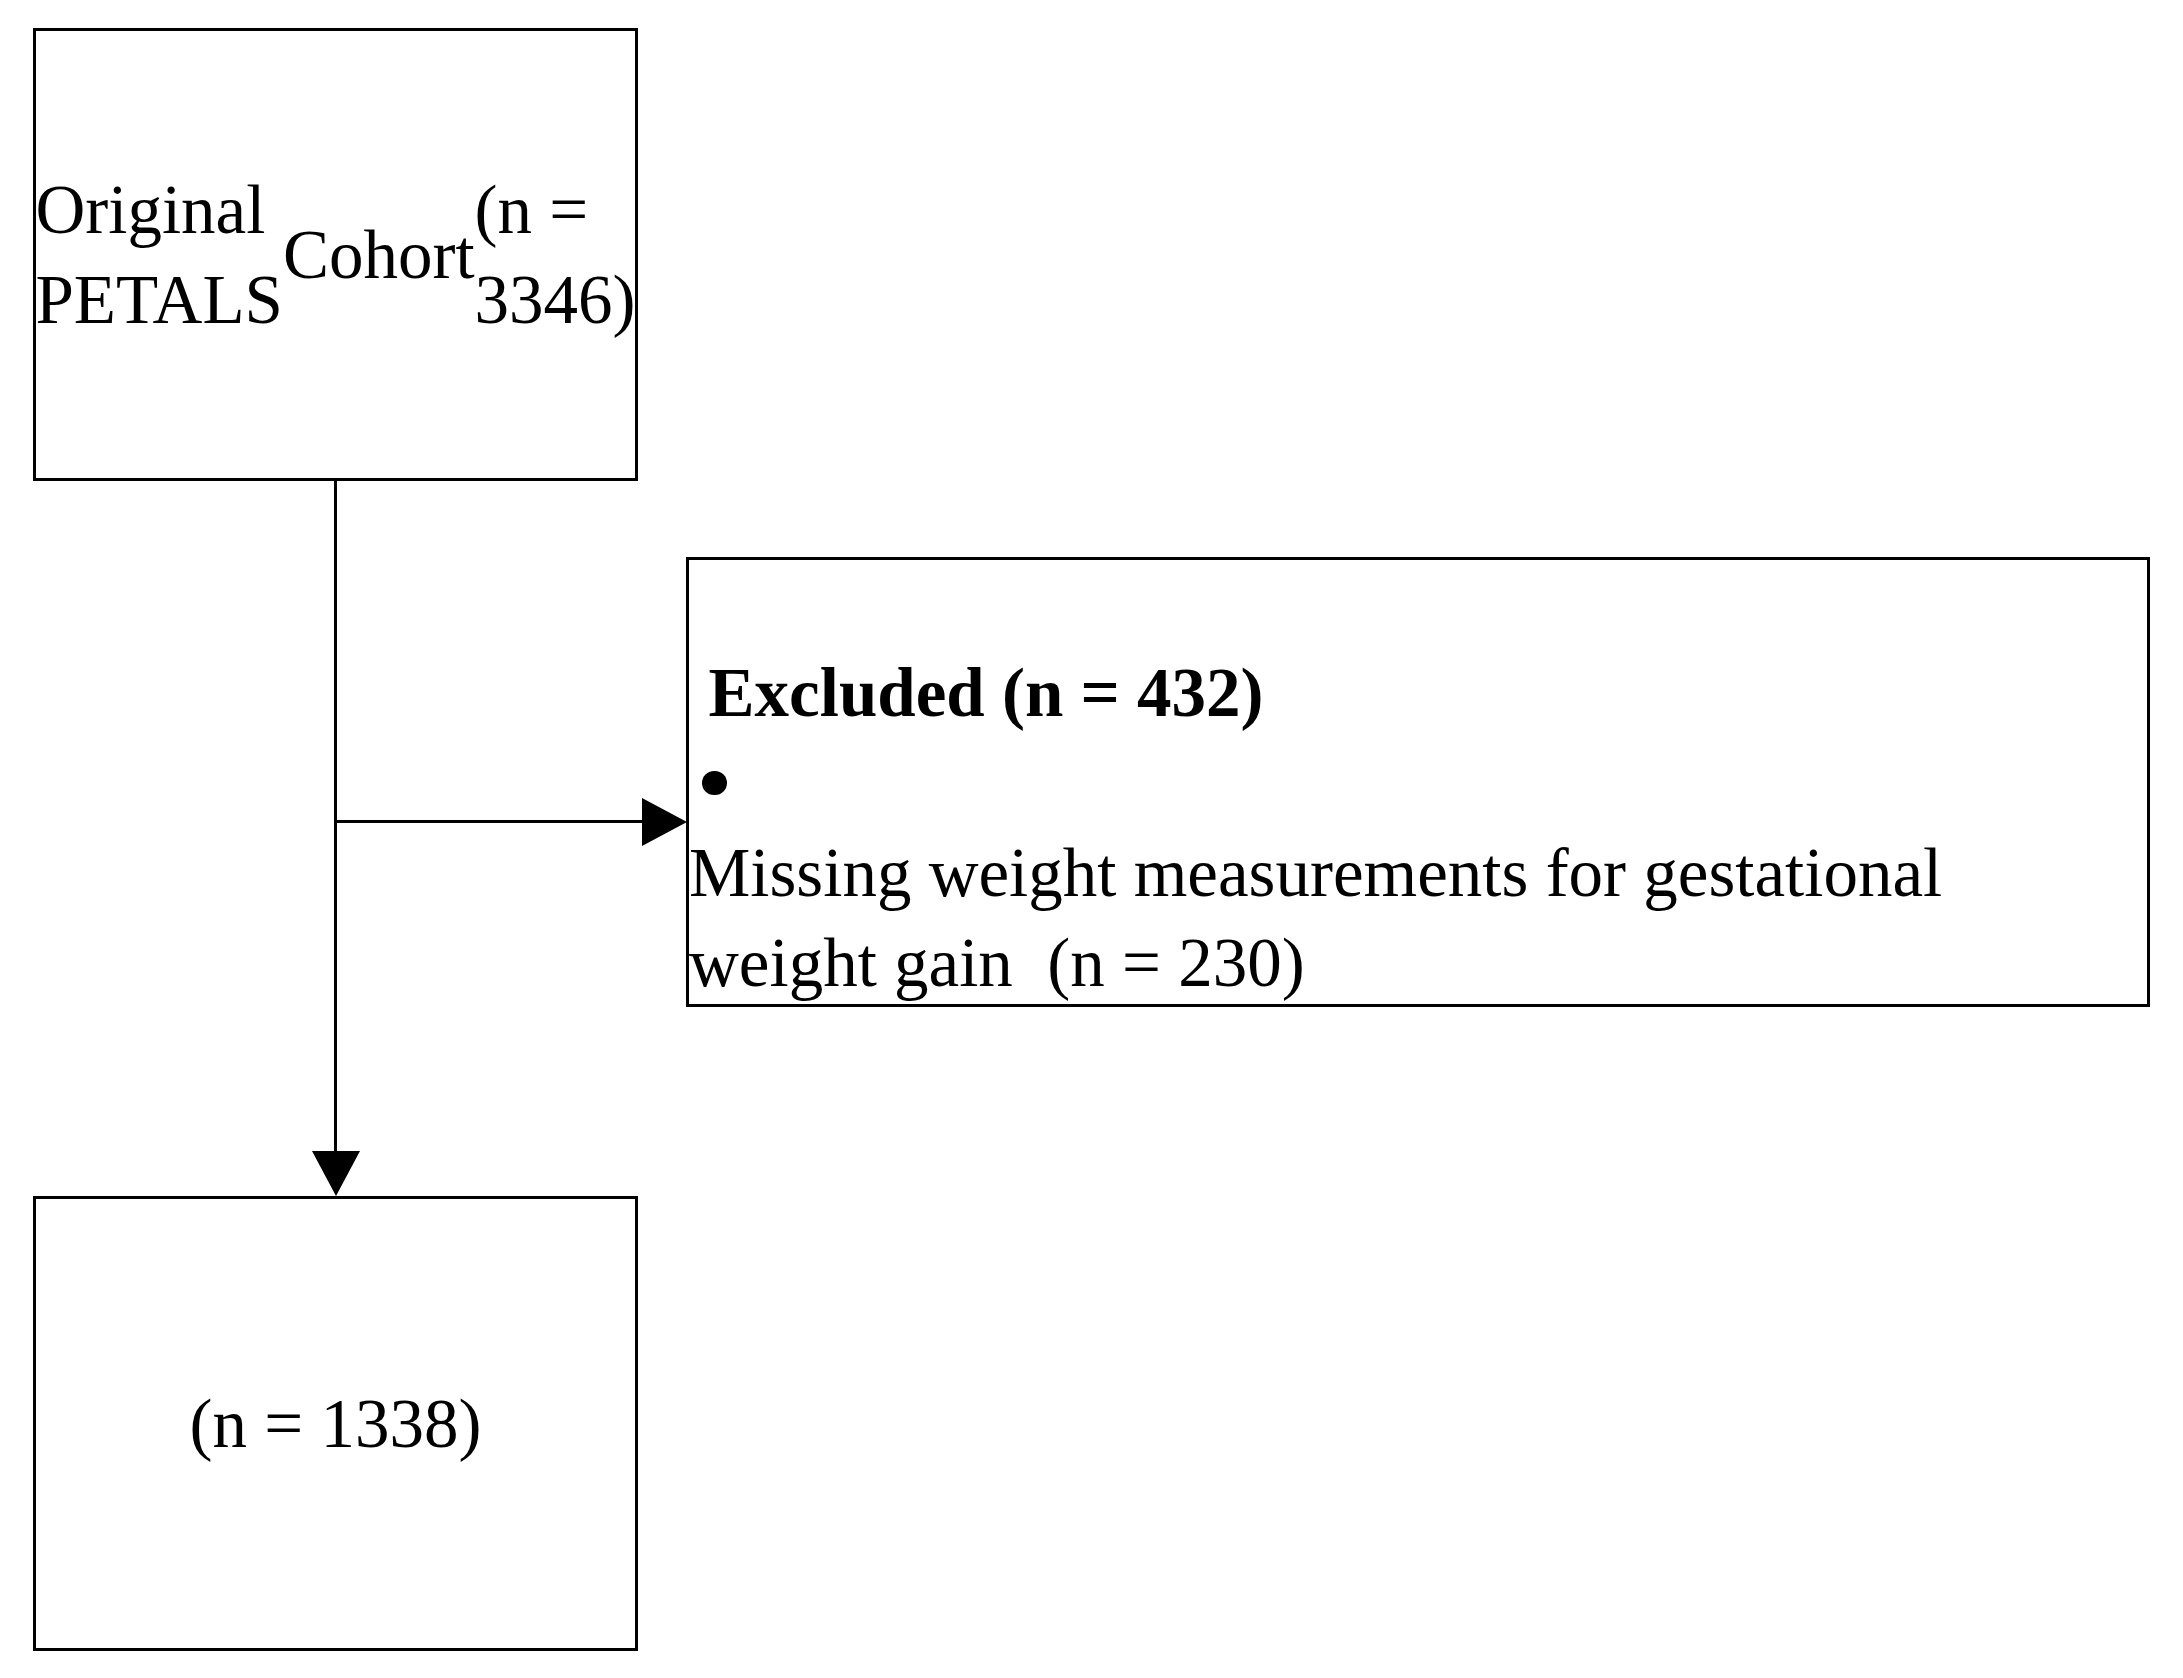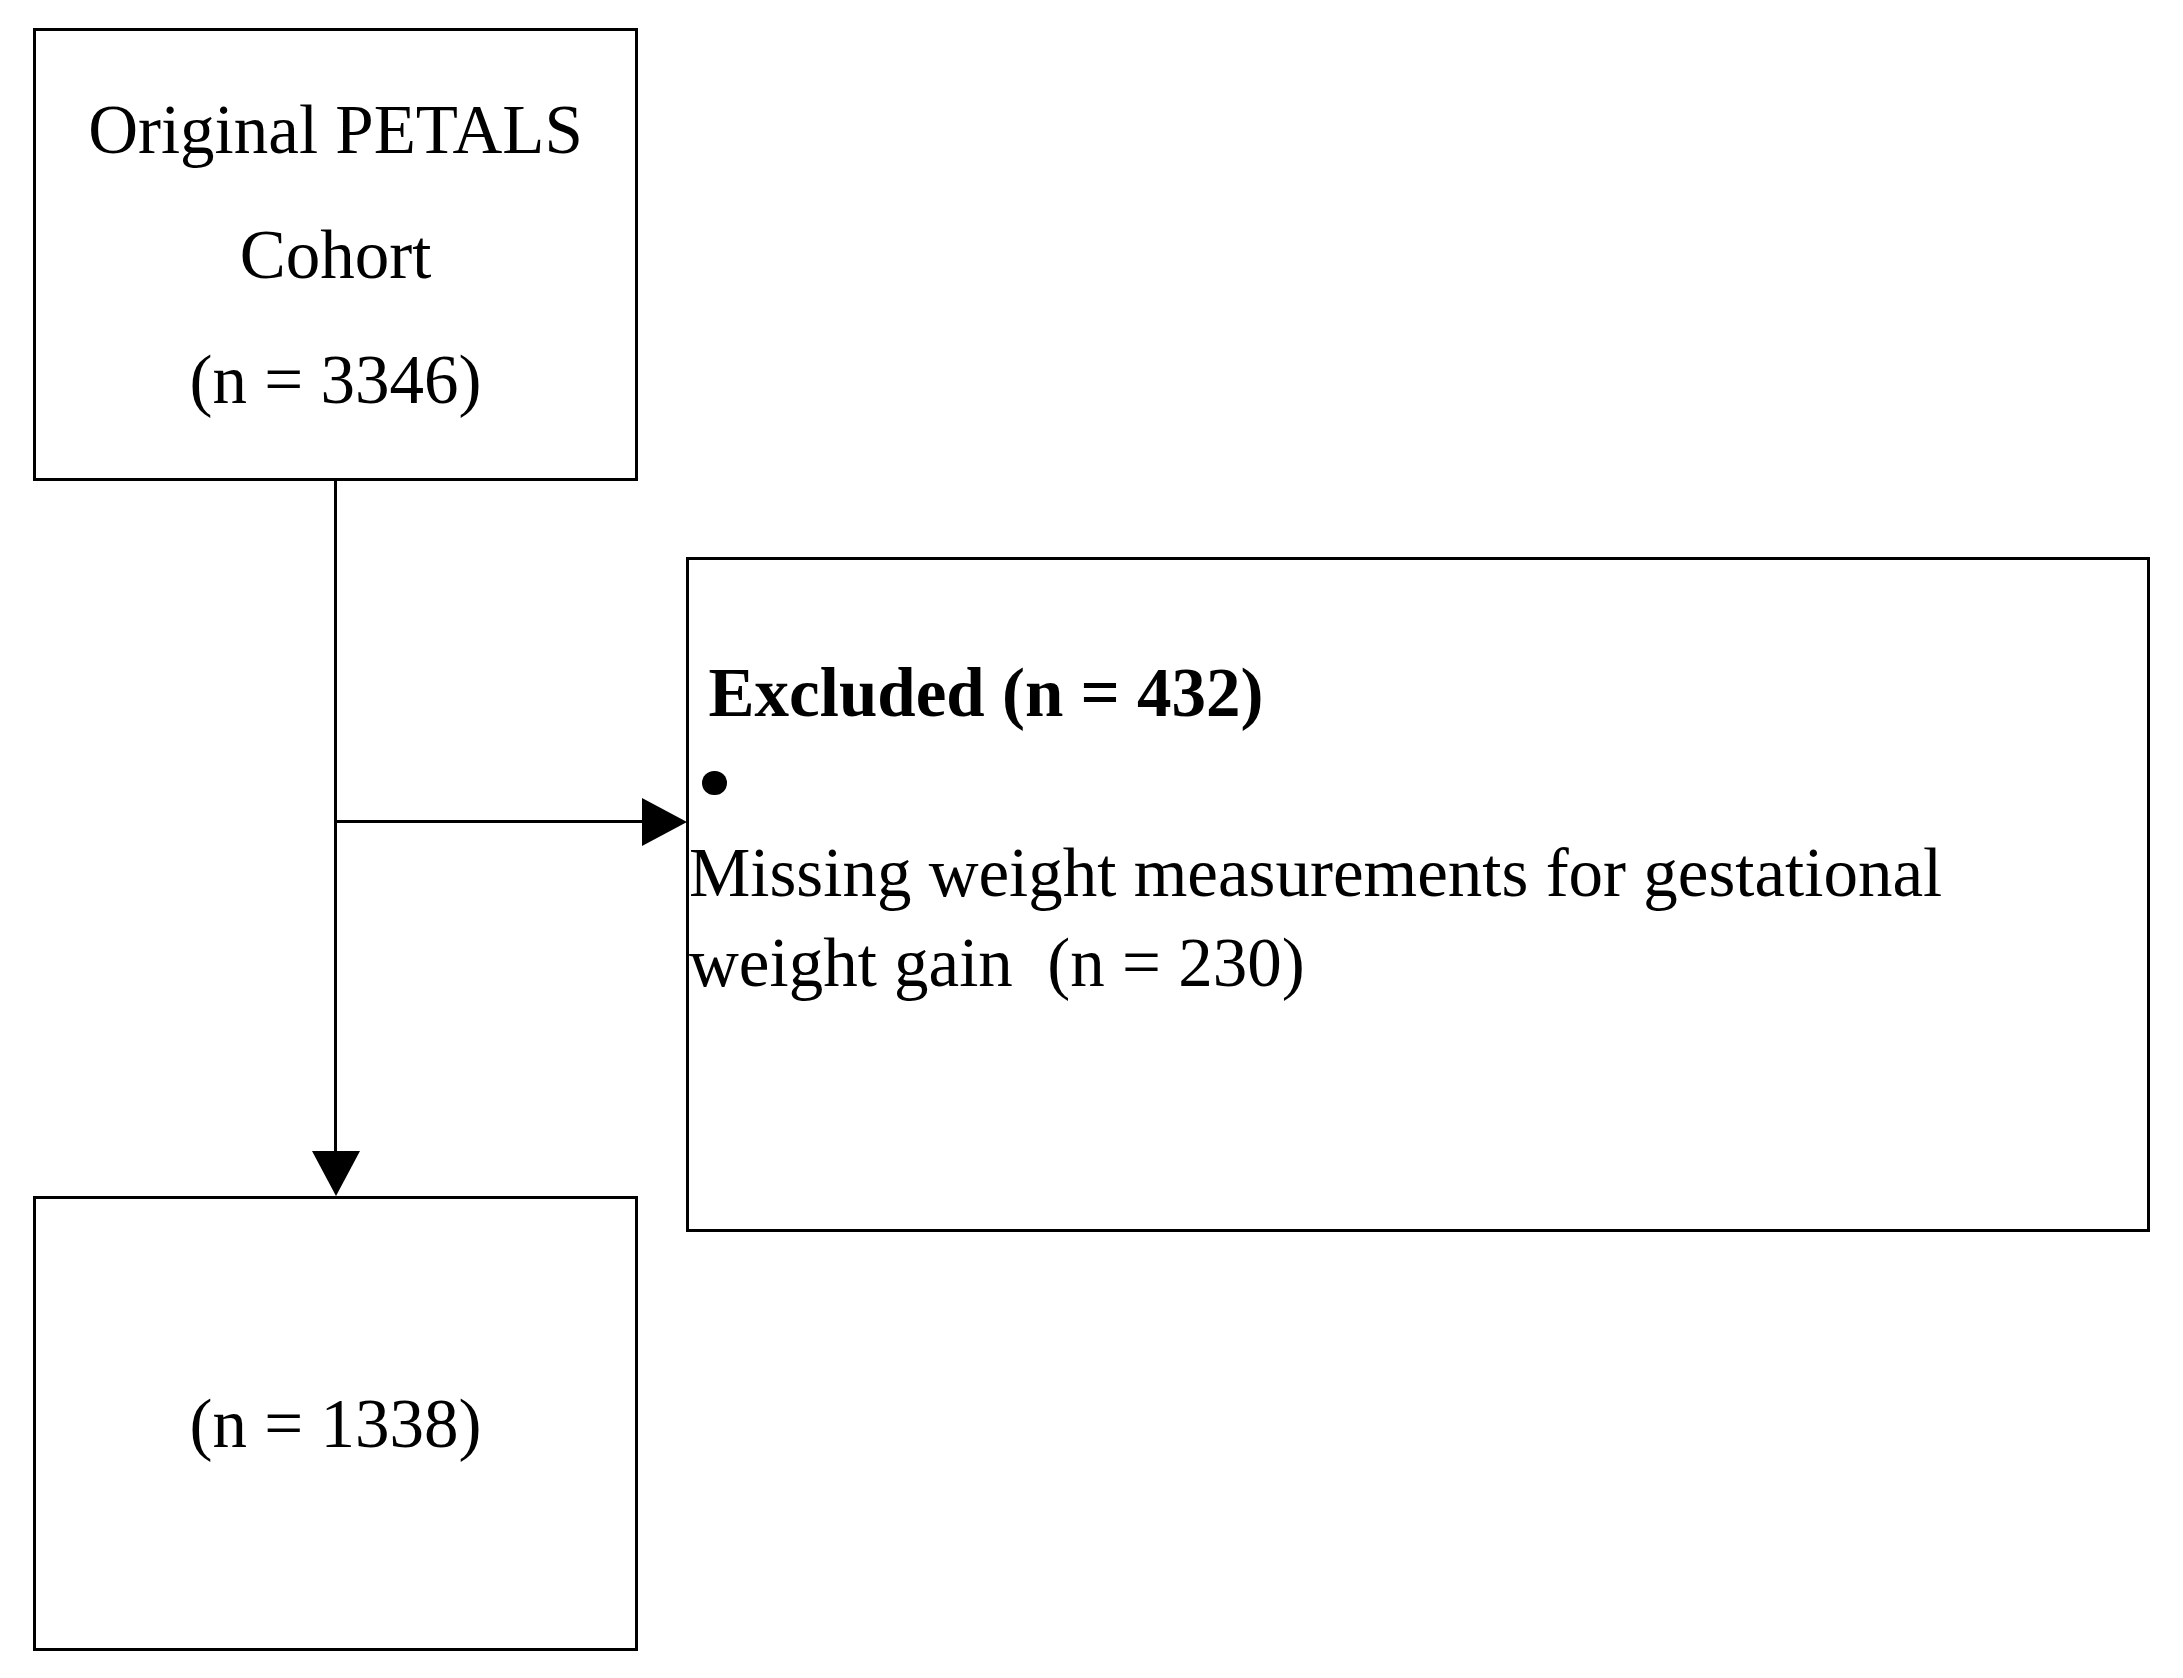--- a/index.html
+++ b/index.html
@@ -19,35 +19,32 @@
   .flow-box {
     position: absolute;
     box-sizing: border-box;
     border: 3.3px solid #000000;
     background: #ffffff;
   }
   .center-box {
     left: 33px;
     width: 605px;
     display: flex;
-    flex-direction: column;
     justify-content: center;
     align-items: center;
-    text-align: center;
     font-size: 69px;
     line-height: 90px;
-    gap: 35px;
   }
   .box-original { top: 28px;  height: 453px; }
   .box-final    { top: 1196px; height: 455px; }
   .box-excluded {
     left: 686px;
     top: 557px;
     width: 1464px;
-    height: 675px;
+    height: 450px;
     padding: 88px 19.6px 0 0;
     font-size: 69px;
     line-height: 90px;
   }
   .excluded-heading {
     font-weight: bold;
     margin-left: 19.6px;
     white-space: pre;
   }
   .bullet-row {

